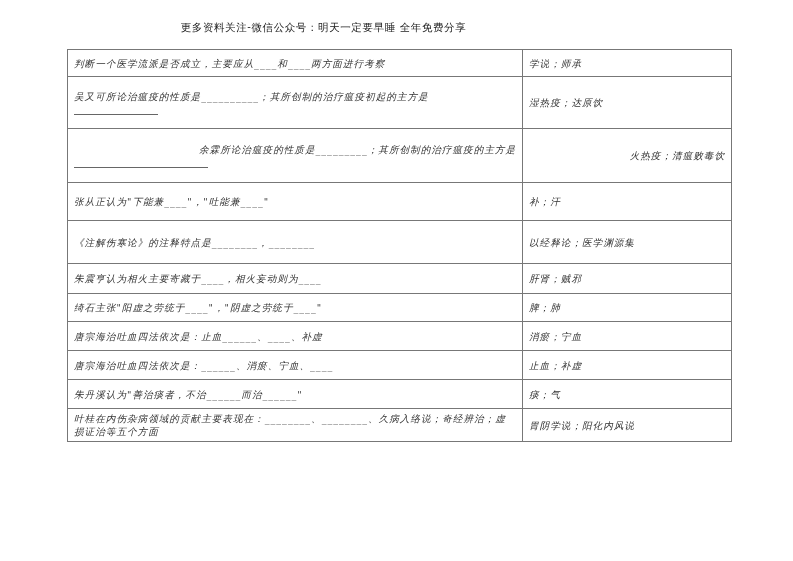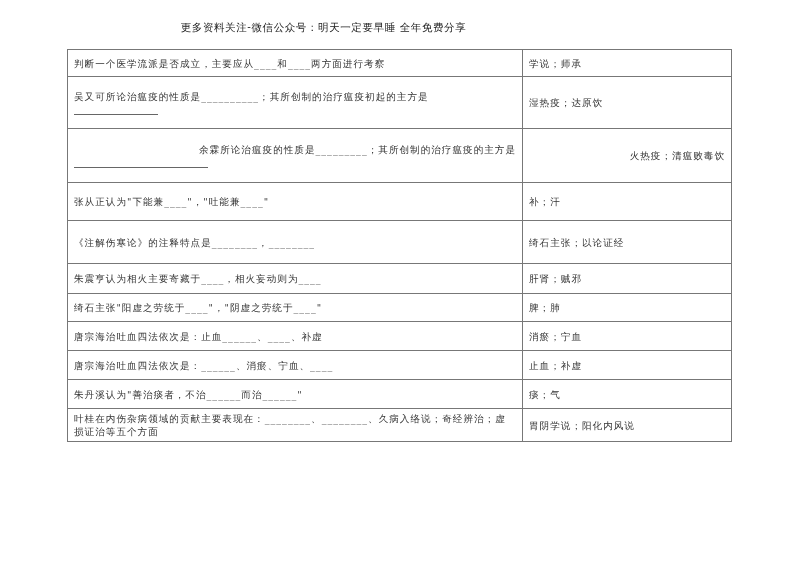--- a/index.html
+++ b/index.html
@@ -1,21 +1,21 @@
 <!DOCTYPE html>
 <html><head>
 <meta charset="utf-8">
 <style>
   html, body { margin: 0; padding: 0; background: #ffffff; }
   body { width: 793px; height: 561px; position: relative; overflow: hidden;
          font-family: "DejaVu Serif", "Liberation Serif", serif; color: #333; }
   .header { position: absolute; top: 21px; left: 0; width: 647px; text-align: center;
             font-size: 10.5px; letter-spacing: 0.6px; color: #222; }
   table.qa { position: absolute; left: 67px; top: 49px; width: 664px;
-             border-collapse: collapse; table-layout: fixed; }
+             border-collapse: collapse; table-layout: fixed; font-style: italic; }
   table.qa td { border: 1.3px solid #777; font-size: 9.6px; letter-spacing: 1px;
                 vertical-align: middle; padding: 0 6px; color: #333; line-height: 13px; }
   td.q { width: 442px; }
   td.a { width: 196px; }
   .blankline { display: block; height: 0; border-bottom: 1px solid #666; margin-top: 11px; }
 </style>
 </head>
 <body>
 
 <div class="header">更多资料关注-微信公众号：明天一定要早睡 全年免费分享</div>
@@ -33,21 +33,21 @@
       <tr style="height: 54px; text-align: right;">
         <td class="q"><span>余霖所论治瘟疫的性质是_________；其所创制的治疗瘟疫的主方是</span><span class="blankline" style="width: 134px;"></span></td>
         <td class="a"><span>火热疫；清瘟败毒饮</span></td>
       </tr>
       <tr style="height: 38px;">
         <td class="q"><span>张从正认为"下能兼____"，"吐能兼____"</span></td>
         <td class="a"><span>补；汗</span></td>
       </tr>
       <tr style="height: 43px;">
         <td class="q"><span>《注解伤寒论》的注释特点是________，________</span></td>
-        <td class="a"><span>绮石主张；以论证经</span></td>
+        <td class="a"><span>以经释论；医学渊源集</span></td>
       </tr>
       <tr style="height: 30px;">
         <td class="q"><span>朱震亨认为相火主要寄藏于____，相火妄动则为____</span></td>
         <td class="a"><span>肝肾；贼邪</span></td>
       </tr>
       <tr style="height: 28px;">
         <td class="q"><span>绮石主张"阳虚之劳统于____"，"阴虚之劳统于____"</span></td>
         <td class="a"><span>脾；肺</span></td>
       </tr>
       <tr style="height: 29px;">

